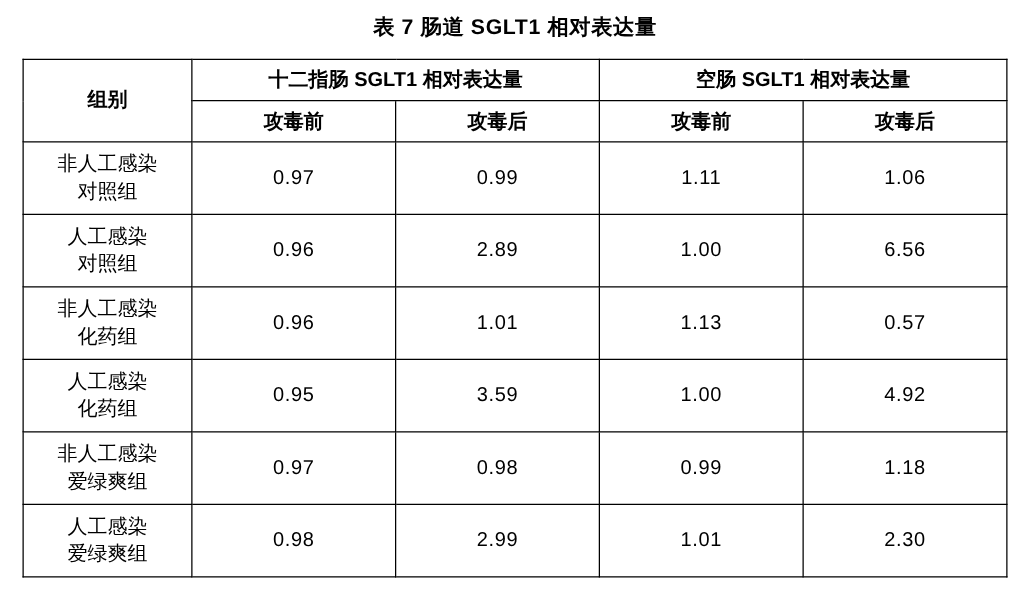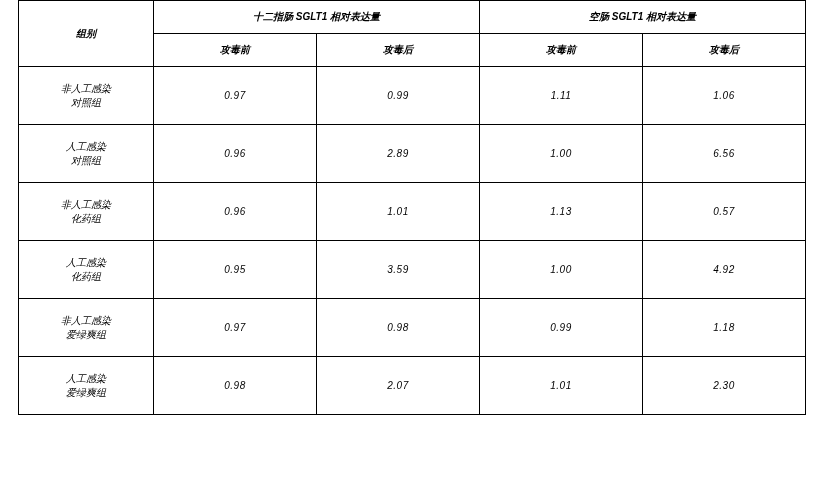--- a/index.html
+++ b/index.html
@@ -35,23 +35,22 @@
     border-collapse: collapse;
     width: 788px;
     table-layout: fixed;
     margin: 0 auto;
   }
   table.data-table th,
   table.data-table td {
     border: 1px solid #000000;
     text-align: center;
     vertical-align: middle;
-    font-size: 10px;
+    font-size: 16px;
     padding: 0;
-    font-style: italic;
   }
   table.data-table th {
     font-weight: bold;
     height: 32px;
   }
   th.group-head {
     font-size: 14.5px;
   }
   th.col-head {
     font-size: 14.5px;
@@ -73,20 +72,21 @@
   }
   .col-label { width: 135px; }
   .col-v { width: 163px; }
   .rl-line { display: block; }
 </style>
 </head>
 <body>
 
 <div class="page">
 
+  <div class="table-caption">表 7    肠道 SGLT1 相对表达量</div>
 
   <div class="table-wrap">
     <table class="data-table">
       <colgroup>
         <col class="col-label">
         <col class="col-v">
         <col class="col-v">
         <col class="col-v">
         <col class="col-v">
       </colgroup>
@@ -159,21 +159,21 @@
           <td class="value">0.99</td>
           <td class="value">1.18</td>
         </tr>
 
         <tr>
           <td class="row-label">
             <span class="rl-line">人工感染</span>
             <span class="rl-line">爱绿爽组</span>
           </td>
           <td class="value">0.98</td>
-          <td class="value">2.07</td>
+          <td class="value">2.99</td>
           <td class="value">1.01</td>
           <td class="value">2.30</td>
         </tr>
 
       </tbody>
     </table>
   </div>
 </div>
 
 </body></html>

